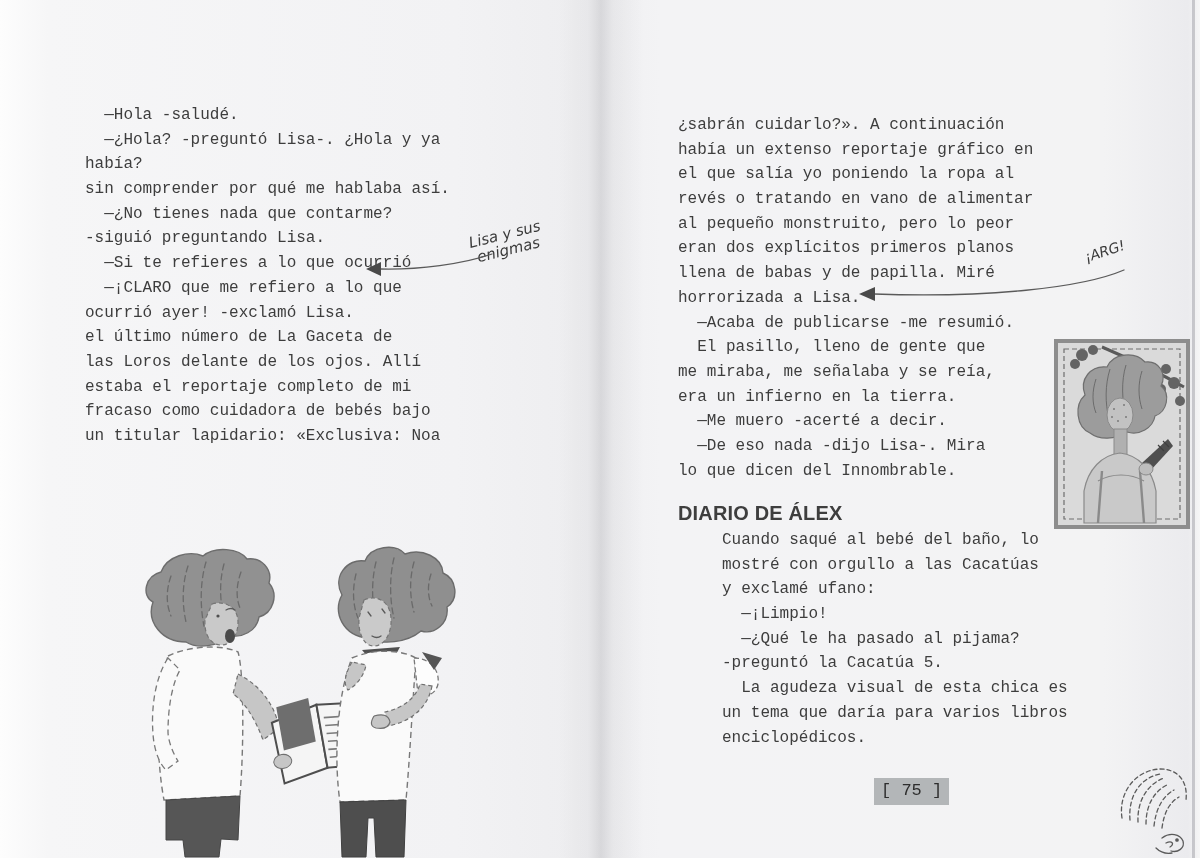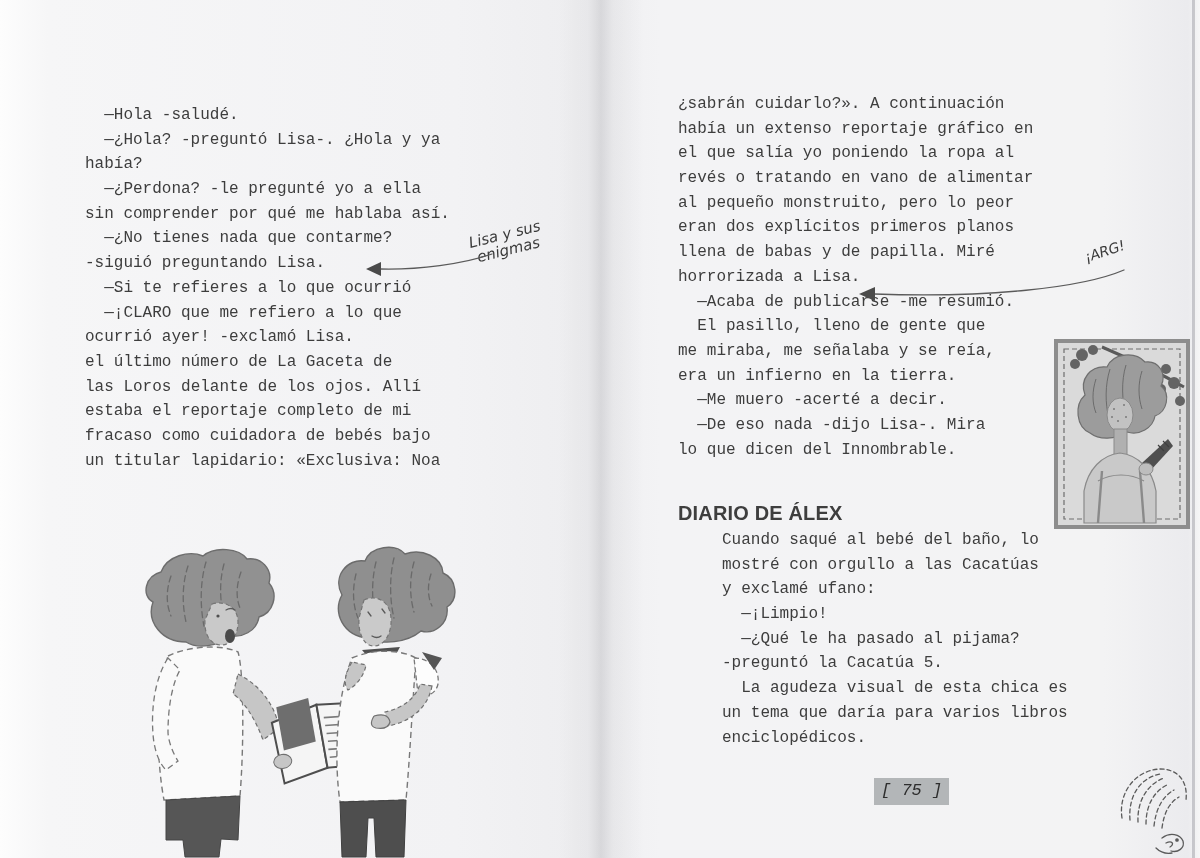--- a/index.html
+++ b/index.html
@@ -15,36 +15,35 @@
   .lines .line{white-space:pre;height:24.7px;}
   .it{}
   .heading{position:absolute;left:678px;top:501px;font-family:"Liberation Sans",sans-serif;
     font-weight:700;font-size:21px;letter-spacing:.2px;color:#3e3e3e;
     transform:scaleX(.95);transform-origin:left top;}
   .annot{position:absolute;font-family:"DejaVu Sans",sans-serif;font-style:italic;
     font-size:15px;color:#3a3a3a;text-align:center;line-height:16px;}
   .annot-left{left:470px;top:226px;transform:rotate(-14deg);}
   .annot-right{left:1084px;top:243px;transform:rotate(-18deg);font-size:14px;}
   .pagenum{position:absolute;left:874px;top:778px;background:#b3b6b8;
-    padding:1px 7px 2px 7px;font-size:17px;line-height:24px;color:#2e2e2e;font-style:italic;}
+    padding:1px 7px 2px 7px;font-size:17px;line-height:24px;color:#2e2e2e;}
   svg{position:absolute;display:block;}
   .sk{fill:none;stroke:#5a5a5a;stroke-width:1.3;stroke-linecap:round;}
 </style>
 </head>
 <body>
 
 <div class="spread">
   <div class="gutter"></div>
   <div class="edge-line"></div>
 
   <div class="lines" id="left-lines" style="left:85px;top:103px;">
       <div class="line">  —Hola -saludé.</div>
       <div class="line">  —¿Hola? -preguntó Lisa-. ¿Hola y ya</div>
       <div class="line">había?</div>
-      <div class="line">  —¿Perdona? -le pregunté yo a ella</div>
       <div class="line">sin comprender por qué me hablaba así.</div>
       <div class="line">  —¿No tienes nada que contarme?</div>
       <div class="line">-siguió preguntando Lisa.</div>
       <div class="line">  —Si te refieres a lo que ocurrió</div>
       <div class="line">  —¡CLARO que me refiero a lo que</div>
       <div class="line">ocurrió ayer! -exclamó Lisa.</div>
       <div class="line"><span>el último número de </span><span class="it">La Gaceta de</span></div>
       <div class="line"><span class="it">las Loros</span><span> delante de los ojos. Allí</span></div>
       <div class="line">estaba el reportaje completo de mi</div>
       <div class="line">fracaso como cuidadora de bebés bajo</div>
@@ -102,21 +101,21 @@
     <path d="M296,106 L316,112 L308,124 Z" fill="#555555"></path>
 
     <path d="M226,116 C219,128 217,138 222,144 C230,140 238,130 240,119 Z" fill="#c6c6c6" stroke="#707070" stroke-width="1.2" stroke-dasharray="4 3"></path>
 
     <path d="M306,140 C302,162 284,176 262,180 L259,166 C277,162 290,152 294,138 Z" fill="#c6c6c6" stroke="#707070" stroke-width="1.2" stroke-dasharray="4 3"></path>
     <path d="M248,170 q14,-4 16,6 q-2,8 -14,6 q-8,-2 -2,-12" fill="#c6c6c6" stroke="#707070" stroke-width="1.2"></path>
 
     <path d="M214,256 L280,254 L278,311 L250,311 L248,272 L242,272 L240,311 L216,311 Z" fill="#4e4e4e" stroke="#404040"></path>
   </svg>
 
-  <div class="lines" id="right-lines-top" style="left:678px;top:92px;">
+  <div class="lines" id="right-lines-top" style="left:678px;top:113px;">
       <div class="line">¿sabrán cuidarlo?». A continuación</div>
       <div class="line">había un extenso reportaje gráfico en</div>
       <div class="line">el que salía yo poniendo la ropa al</div>
       <div class="line">revés o tratando en vano de alimentar</div>
       <div class="line">al pequeño monstruito, pero lo peor</div>
       <div class="line">eran dos explícitos primeros planos</div>
       <div class="line">llena de babas y de papilla. Miré</div>
       <div class="line">horrorizada a Lisa.</div>
       <div class="line">  —Acaba de publicarse -me resumió.</div>
       <div class="line">  El pasillo, lleno de gente que</div>

